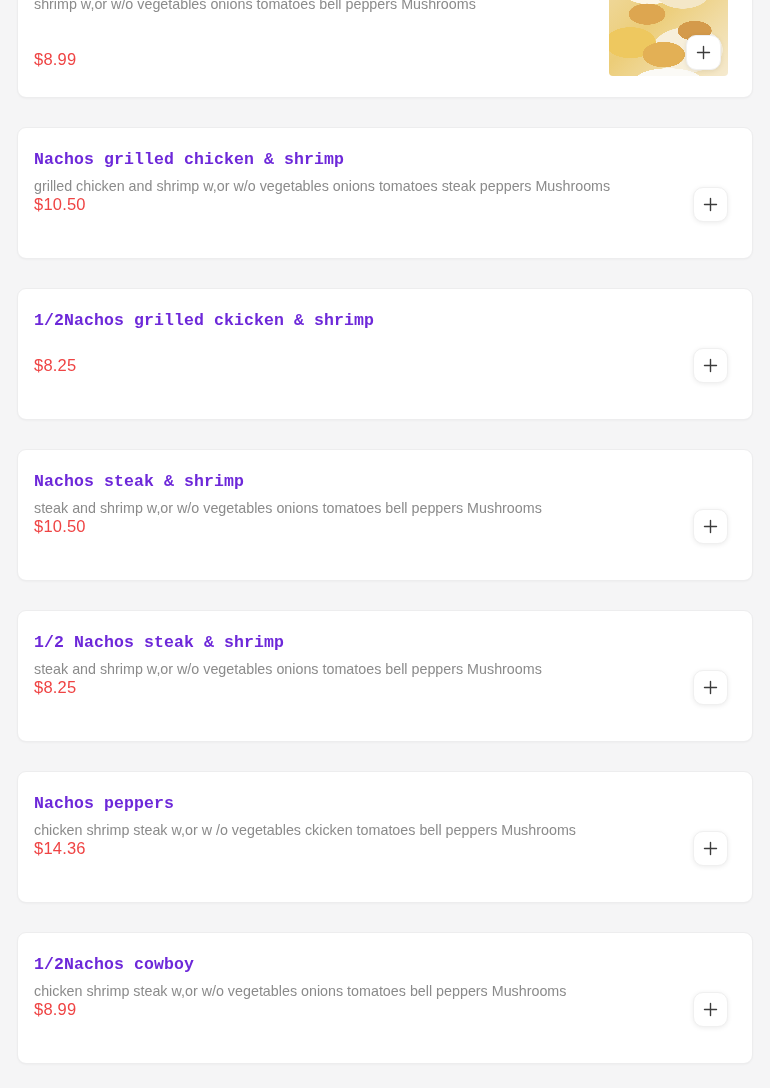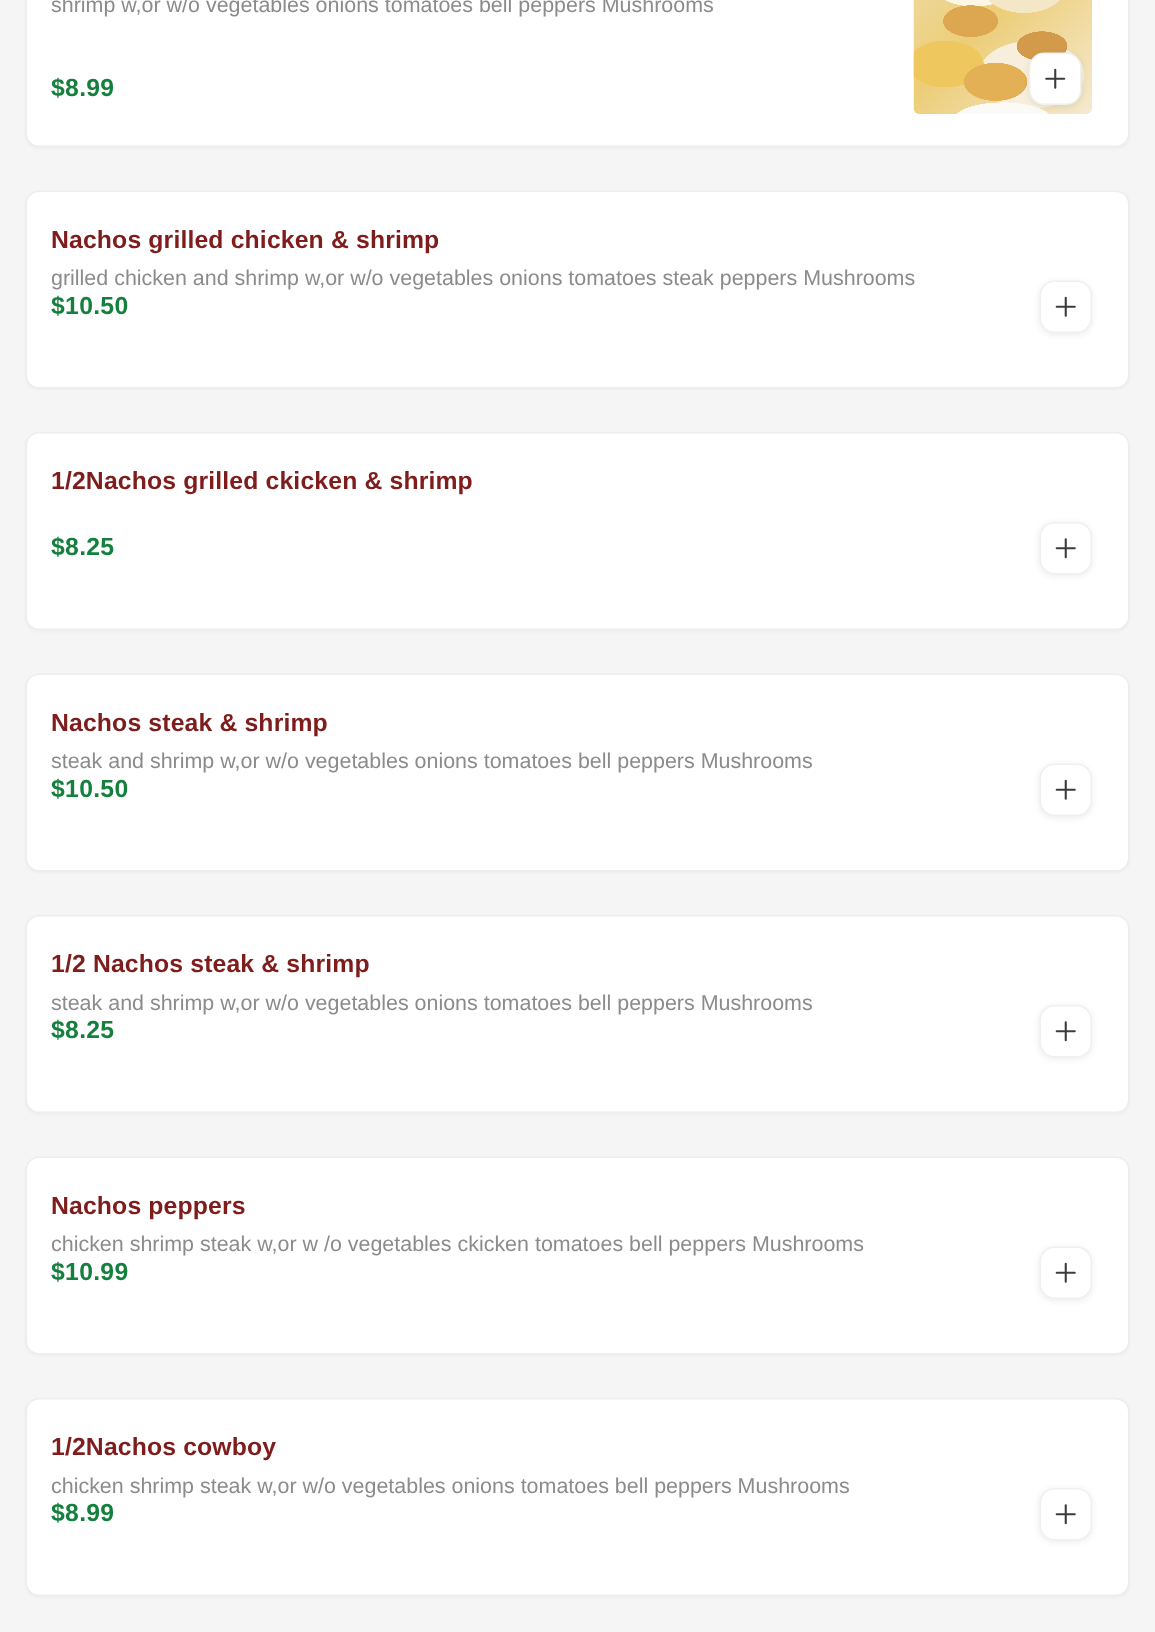--- a/index.html
+++ b/index.html
@@ -25,22 +25,23 @@
     background: #ffffff;
     border: 1px solid #ededee;
     border-radius: 9px;
     box-shadow: 0 1px 2px rgba(0,0,0,0.03);
   }
   .title {
     margin: 0 0 7px 0;
     font-size: 16.5px;
     line-height: 20px;
     font-weight: 700;
-    color: #7f1d1d;
+    color: #6d28d9;
     letter-spacing: 0.1px;
+    font-family: Liberation Mono, monospace;
   }
   .desc {
     margin: 0;
     font-size: 14.3px;
     line-height: 18px;
     color: #8b8b8b;
     white-space: nowrap;
     overflow: hidden;
   }
   .row {
@@ -48,22 +49,22 @@
     left: 16px;
     right: 24px;
     bottom: 36px;
     height: 35px;
     display: flex;
     align-items: center;
     justify-content: space-between;
   }
   .price {
     font-size: 16.5px;
-    font-weight: 700;
-    color: #15803d;
+    font-weight: 400;
+    color: #ef4444;
     letter-spacing: 0.2px;
   }
   .add {
     width: 35px;
     height: 35px;
     padding: 0;
     display: flex;
     align-items: center;
     justify-content: center;
     background: #ffffff;
@@ -179,21 +180,21 @@
           <path d="M7.5 1.5v12M1.5 7.5h12" stroke="#3c3c3c" stroke-width="1.4" stroke-linecap="round"></path>
         </svg>
       </button>
     </div>
   </article>
     <article class="card">
     <h3 class="title">Nachos peppers</h3>
     <p class="desc">chicken shrimp steak w,or w /o vegetables ckicken tomatoes bell peppers Mushrooms</p>
 
     <div class="row">
-      <span class="price">$10.99</span>
+      <span class="price">$14.36</span>
       <button class="add">
         <svg width="15" height="15" viewBox="0 0 15 15" fill="none" xmlns="http://www.w3.org/2000/svg">
           <path d="M7.5 1.5v12M1.5 7.5h12" stroke="#3c3c3c" stroke-width="1.4" stroke-linecap="round"></path>
         </svg>
       </button>
     </div>
   </article>
     <article class="card">
     <h3 class="title">1/2Nachos cowboy</h3>
     <p class="desc">chicken shrimp steak w,or w/o vegetables onions tomatoes bell peppers Mushrooms</p>

